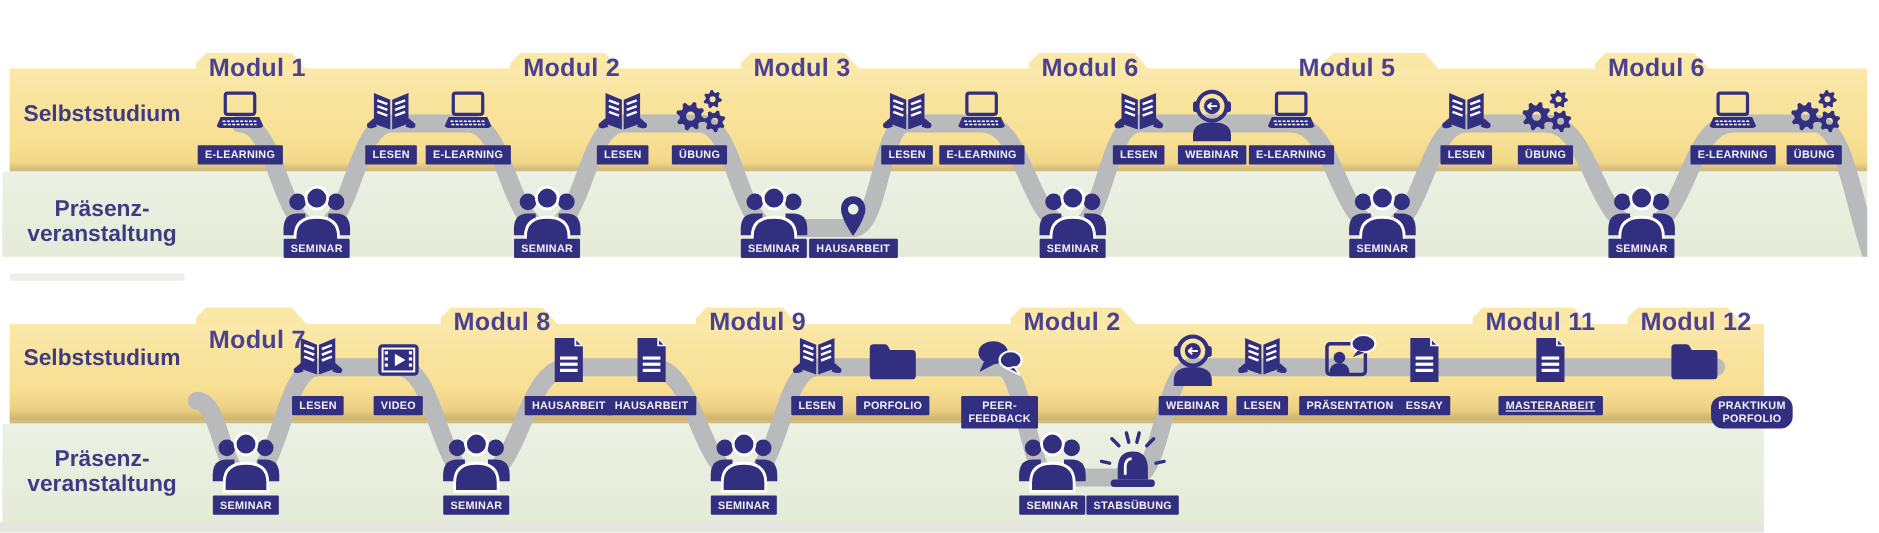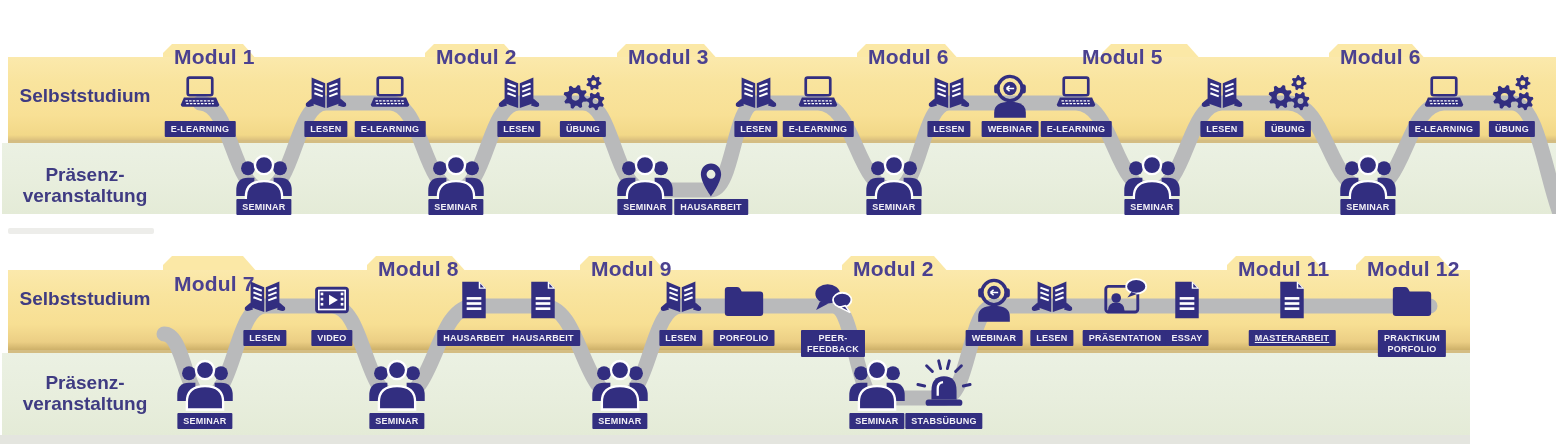--- a/index.html
+++ b/index.html
@@ -576,17 +576,17 @@
           <rect x="20" y="40" width="20" height="3.6"></rect>
         </g>
       </svg>
     </div>
     <div class="tag" style="left: 1292px; top: 330px; text-decoration: underline;">MASTERARBEIT</div>
     <div class="node-icon" style="left: 1385px; top: 277px; width: 54px; height: 46px;">
       <svg viewBox="0 0 60 60" xmlns="http://www.w3.org/2000/svg">
         <path d="M5 17 Q5 13 9 13 L21 13 Q24 13 25.2 15.5 L27 19 L51 19 Q55 19 55 23 L55 47 Q55 51 51 51 L9 51 Q5 51 5 47 Z" fill="currentColor"></path>
       </svg>
     </div>
-    <div class="tag" style="left: 1412px; top: 330px;">
+    <div class="tag" style="left: 1460px; top: 330px; border-radius: 10px;">
       <div>PRAKTIKUM</div>
       <div>PORFOLIO</div>
     </div>
   </div>
 
 </body></html>

